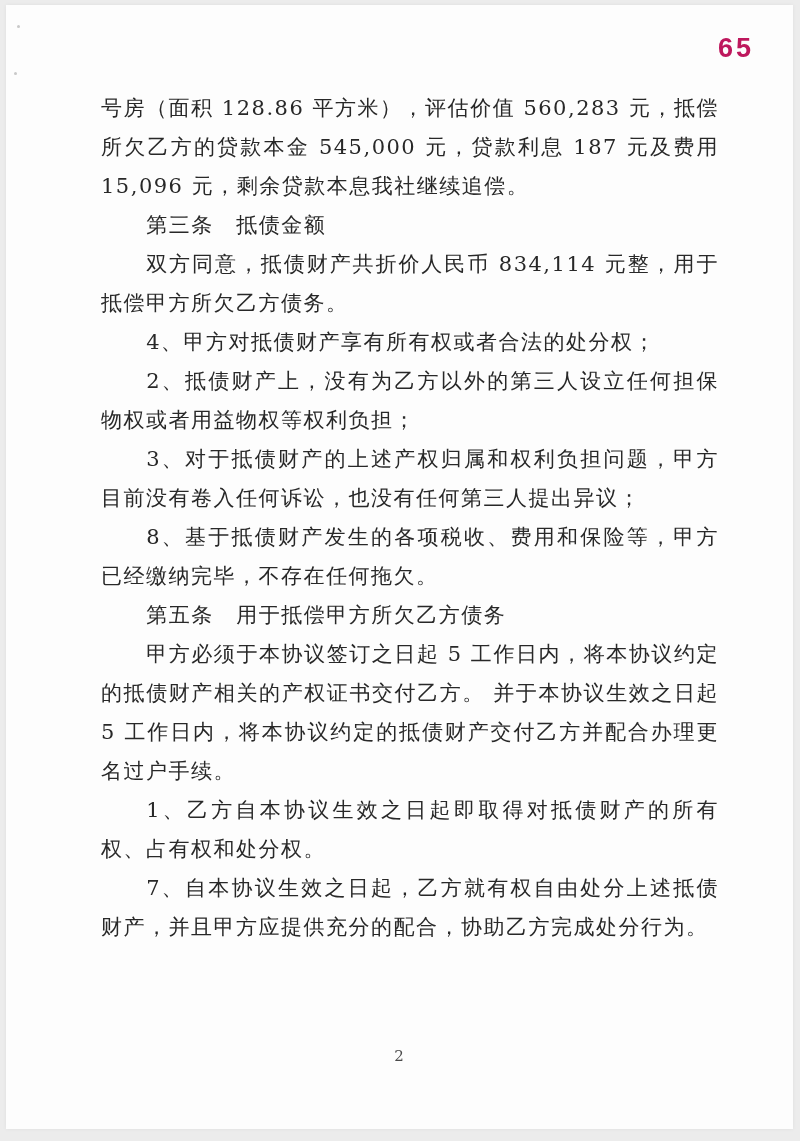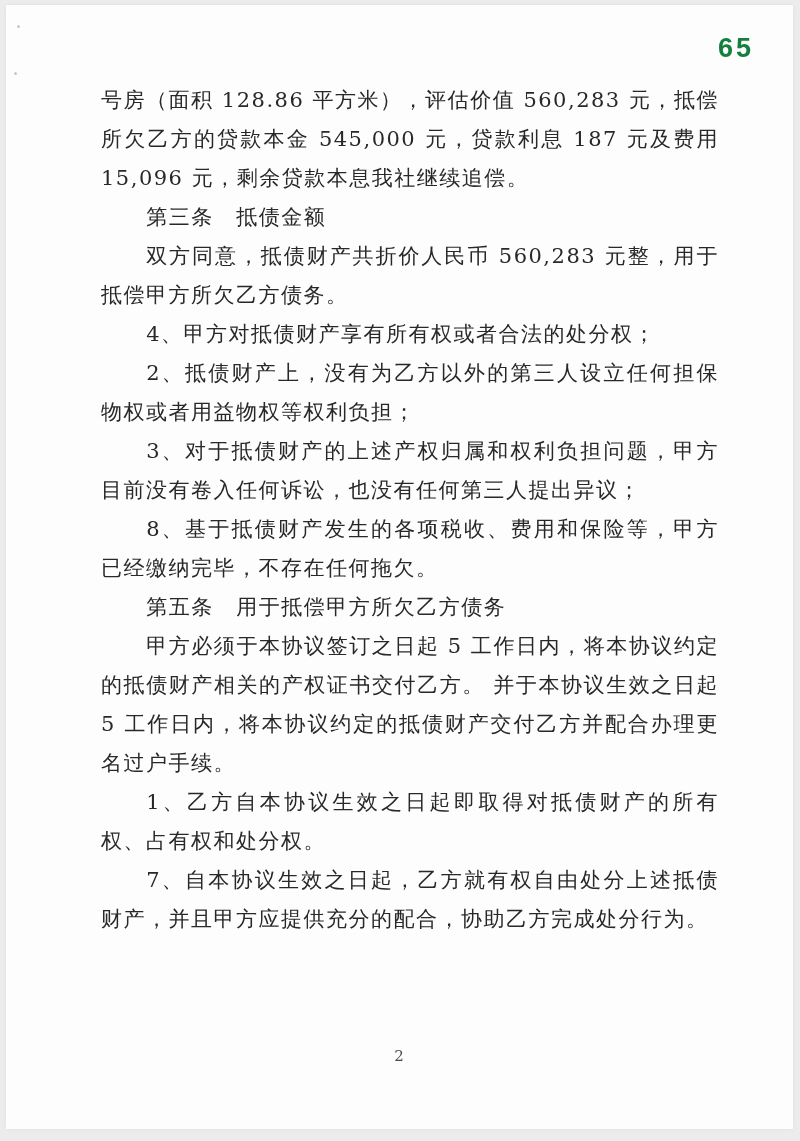--- a/index.html
+++ b/index.html
@@ -26,26 +26,26 @@
     box-shadow: 0 0 4px rgba(0,0,0,0.06);
   }
   .corner-number {
     position: absolute;
     left: 712px;
     top: 28px;
     font-family: "Liberation Sans", "DejaVu Sans", sans-serif;
     font-weight: bold;
     font-size: 27px;
     letter-spacing: 3px;
-    color: #15803d;
+    color: #be185d;
   }
   .content {
     position: absolute;
     left: 95px;
-    top: 76px;
+    top: 84px;
     width: 618px;
     color: #282828;
     font-size: 21px;
     line-height: 39px;
     letter-spacing: 1.5px;
     text-align: justify;
     text-justify: inter-ideograph;
   }
   .content p {
     margin: 0;
@@ -82,21 +82,21 @@
 <body>
 
 <div class="scan-wrap">
   <div class="page">
     <div class="speckle s1"></div>
     <div class="speckle s2"></div>
     <div class="corner-number">65</div>
     <div class="content" id="content">
         <p class="body">号房（面积 128.86 平方米），评估价值 560,283 元，抵偿所欠乙方的贷款本金 545,000 元，贷款利息 187 元及费用 15,096 元，剩余贷款本息我社继续追偿。</p>
         <p class="heading indent">第三条　抵债金额</p>
-        <p class="body indent">双方同意，抵债财产共折价人民币 560,283 元整，用于抵偿甲方所欠乙方债务。</p>
+        <p class="body indent">双方同意，抵债财产共折价人民币 834,114 元整，用于抵偿甲方所欠乙方债务。</p>
         <p class="body indent">4、甲方对抵债财产享有所有权或者合法的处分权；</p>
         <p class="body indent">2、抵债财产上，没有为乙方以外的第三人设立任何担保物权或者用益物权等权利负担；</p>
         <p class="body indent">3、对于抵债财产的上述产权归属和权利负担问题，甲方目前没有卷入任何诉讼，也没有任何第三人提出异议；</p>
         <p class="body indent">8、基于抵债财产发生的各项税收、费用和保险等，甲方已经缴纳完毕，不存在任何拖欠。</p>
         <p class="heading indent">第五条　用于抵偿甲方所欠乙方债务</p>
         <p class="body indent">甲方必须于本协议签订之日起 5 工作日内，将本协议约定的抵债财产相关的产权证书交付乙方。 并于本协议生效之日起 5 工作日内，将本协议约定的抵债财产交付乙方并配合办理更名过户手续。</p>
         <p class="body indent">1、乙方自本协议生效之日起即取得对抵债财产的所有权、占有权和处分权。</p>
         <p class="body indent">7、自本协议生效之日起，乙方就有权自由处分上述抵债财产，并且甲方应提供充分的配合，协助乙方完成处分行为。</p>
       </div>
     <div class="footer-number">2</div>

